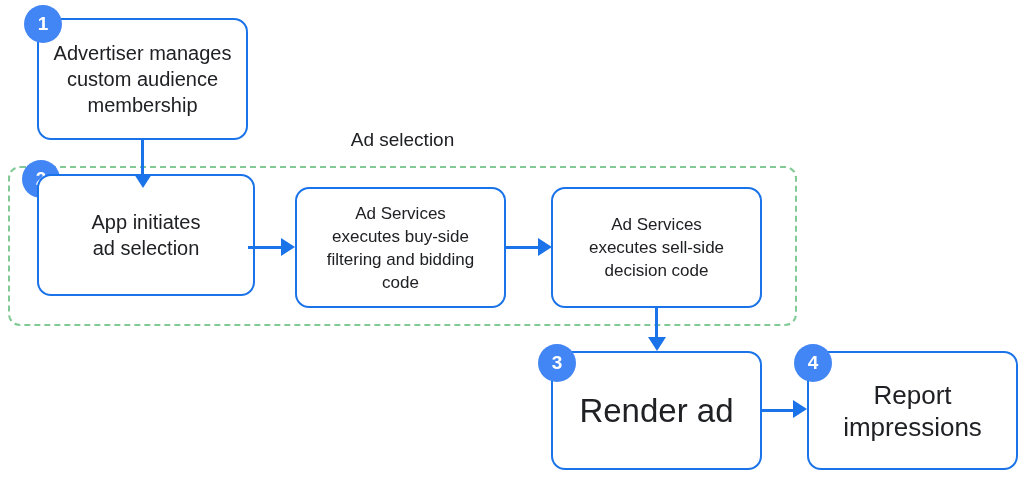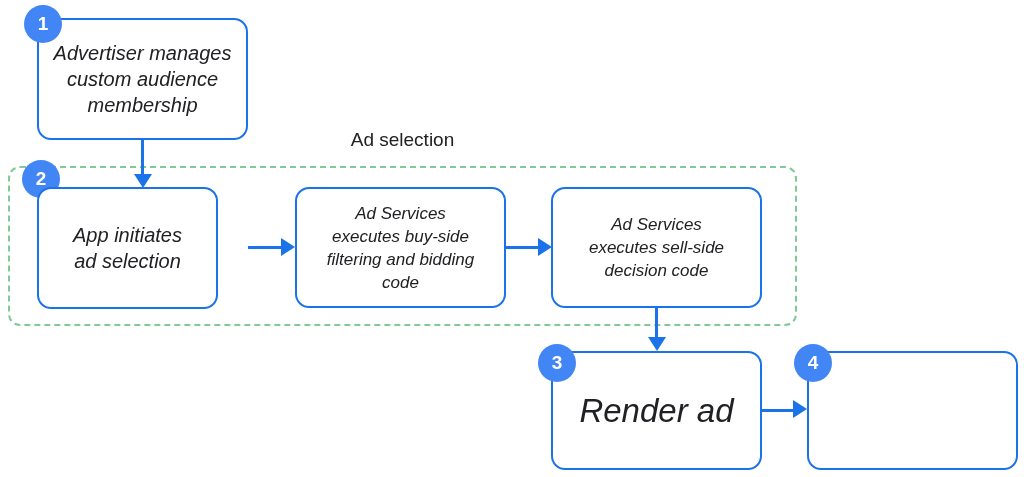--- a/index.html
+++ b/index.html
@@ -28,25 +28,24 @@
     align-items:center;
     justify-content:center;
     text-align:center;
     z-index:2;
   }
   .node .label{
     white-space:pre-line;
     font-weight:500;
     color:var(--ink);
     padding:4px 6px;
-    font-style:italic;
   }
   #node-advertiser{left:37px;top:18px;width:211px;height:122px;}
   #node-advertiser .label{font-size:20px;line-height:26px;}
-  #node-app{left:37px;top:187px;width:181px;height:122px;}
+  #node-app{left:37px;top:174px;width:218px;height:122px;}
   #node-app .label{font-size:20px;line-height:26px;}
   #node-buy{left:295px;top:187px;width:211px;height:121px;}
   #node-buy .label{font-size:17px;line-height:23px;}
   #node-sell{left:551px;top:187px;width:211px;height:121px;}
   #node-sell .label{font-size:17px;line-height:23px;}
   #node-render{left:551px;top:351px;width:211px;height:119px;}
   #node-render .label{font-size:33px;line-height:32px;}
   #node-report{left:807px;top:351px;width:211px;height:119px;}
   #node-report .label{font-size:26px;line-height:32px;}
 
@@ -133,20 +132,22 @@
 decision code</span>
   </div>
 
   <div class="node" id="node-render">
     <span class="badge corner-low">3</span>
     <span class="label">Render ad</span>
   </div>
 
   <div class="node" id="node-report">
     <span class="badge corner-low">4</span>
+    <span class="label">Report
+impressions</span>
   </div>
 
   <div class="vline" style="left:141px;top:140px;height:35px"></div>
   <div class="head head-down" style="left:134px;top:174px"></div>
 
   <div class="hline" style="left:248px;top:246px;width:34px"></div>
   <div class="head head-right" style="left:281px;top:238px"></div>
 
   <div class="hline" style="left:506px;top:246px;width:33px"></div>
   <div class="head head-right" style="left:538px;top:238px"></div>

